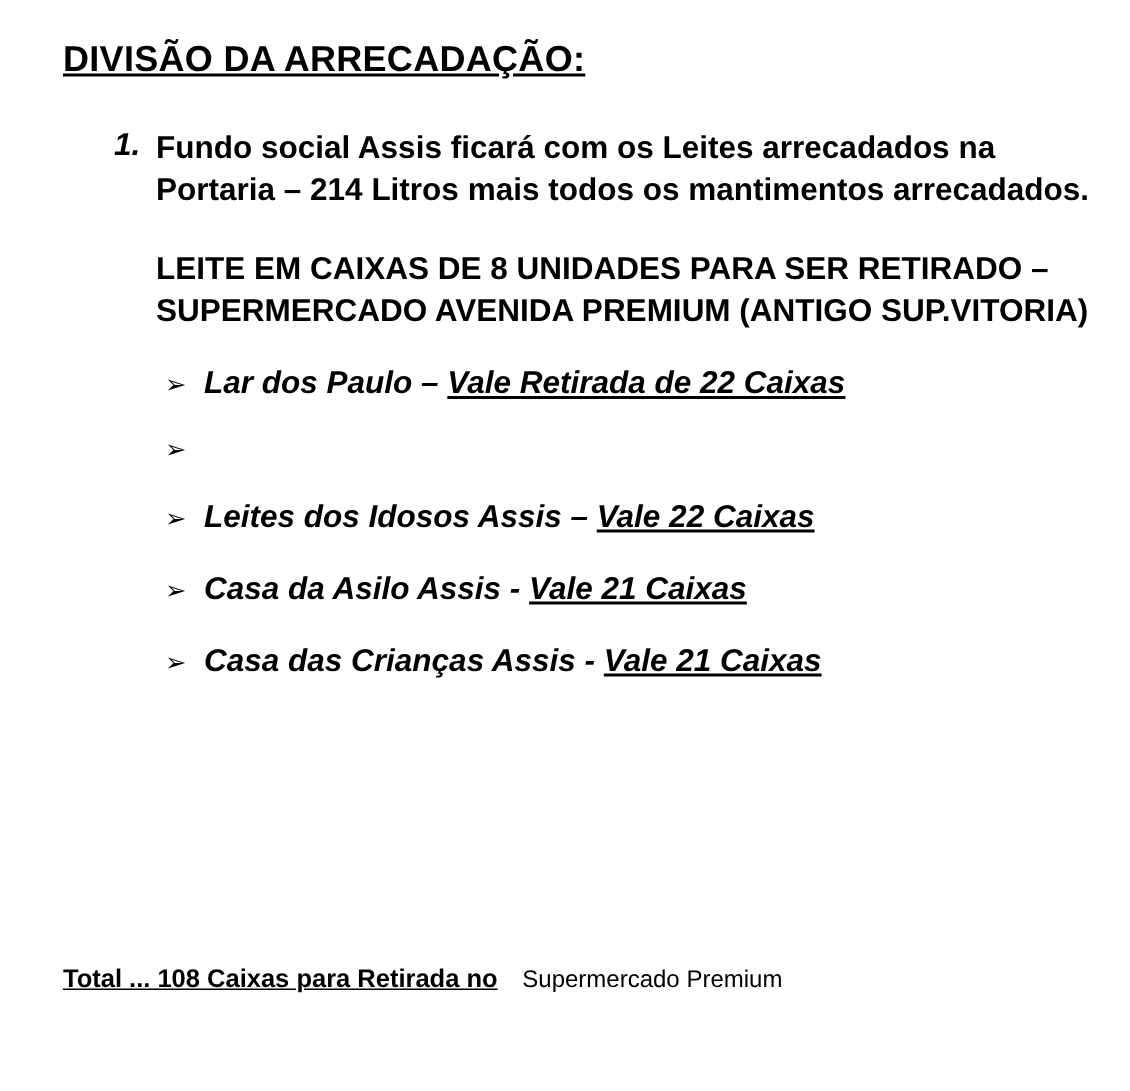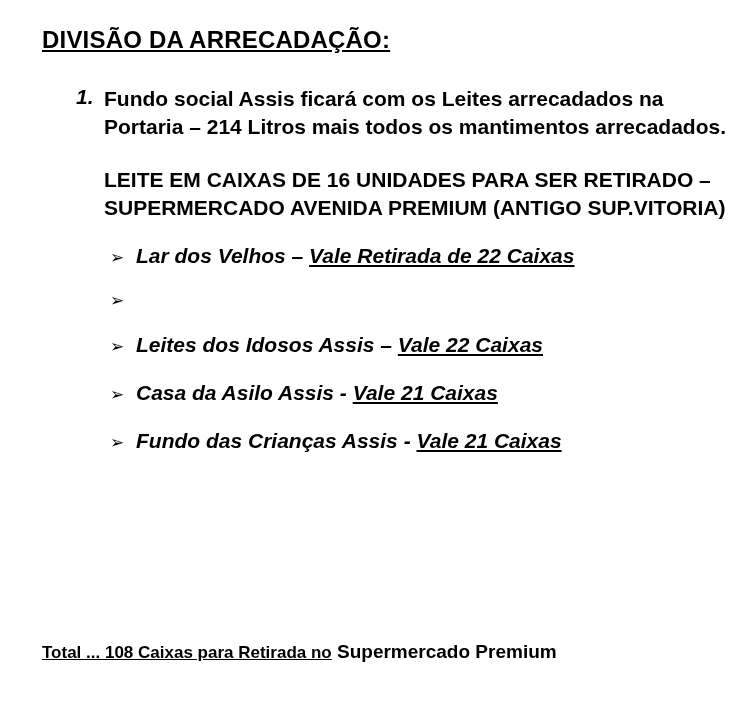--- a/index.html
+++ b/index.html
@@ -87,62 +87,63 @@
     left: 42px;
     bottom: 64px;
     white-space: nowrap;
   }
   .total-main {
     font-size: 17px;
     font-weight: bold;
     text-decoration: underline;
   }
   .total-tail {
-    font-size: 19px;
-    font-weight: bold;
+    font-size: 16px;
+    font-weight: normal;
+    margin-left: 12px;
   }
 </style>
 </head>
 <body>
 
 <div class="page">
 
   <div class="doc-title">DIVISÃO DA ARRECADAÇÃO:</div>
 
   <div class="numbered-block">
     <span class="num-marker">1.</span>
     <div class="num-text">Fundo social Assis ficará com os Leites arrecadados na Portaria – 214 Litros mais todos os mantimentos arrecadados.</div>
   </div>
 
-  <div class="caps-block">LEITE EM CAIXAS DE 16 UNIDADES PARA SER RETIRADO – SUPERMERCADO AVENIDA PREMIUM (ANTIGO SUP.VITORIA)</div>
+  <div class="caps-block">LEITE EM CAIXAS DE 8 UNIDADES PARA SER RETIRADO – SUPERMERCADO AVENIDA PREMIUM (ANTIGO SUP.VITORIA)</div>
 
   <div class="bullet-list">
 
     <div class="bullet-row">
       <span class="bullet-glyph">➢</span>
-      <span class="bullet-text"><span>Lar dos Velhos – </span><span class="underlined">Vale Retirada de  22 Caixas</span></span>
+      <span class="bullet-text"><span>Lar dos Paulo – </span><span class="underlined">Vale Retirada de  22 Caixas</span></span>
     </div>
 
     <div class="bullet-row">
       <span class="bullet-glyph">➢</span>
     </div>
 
     <div class="bullet-row">
       <span class="bullet-glyph">➢</span>
       <span class="bullet-text"><span>Leites dos Idosos Assis – </span><span class="underlined">Vale 22 Caixas</span></span>
     </div>
 
     <div class="bullet-row">
       <span class="bullet-glyph">➢</span>
       <span class="bullet-text"><span>Casa da Asilo Assis - </span><span class="underlined">Vale 21 Caixas</span></span>
     </div>
 
     <div class="bullet-row">
       <span class="bullet-glyph">➢</span>
-      <span class="bullet-text"><span>Fundo das Crianças Assis - </span><span class="underlined">Vale 21 Caixas</span></span>
+      <span class="bullet-text"><span>Casa das Crianças Assis - </span><span class="underlined">Vale 21 Caixas</span></span>
     </div>
 
   </div>
 
   <div class="total-line">
     <span class="total-main">Total ... 108 Caixas para Retirada no</span><span class="total-tail"> Supermercado Premium</span>
   </div>
 
 </div>
 

